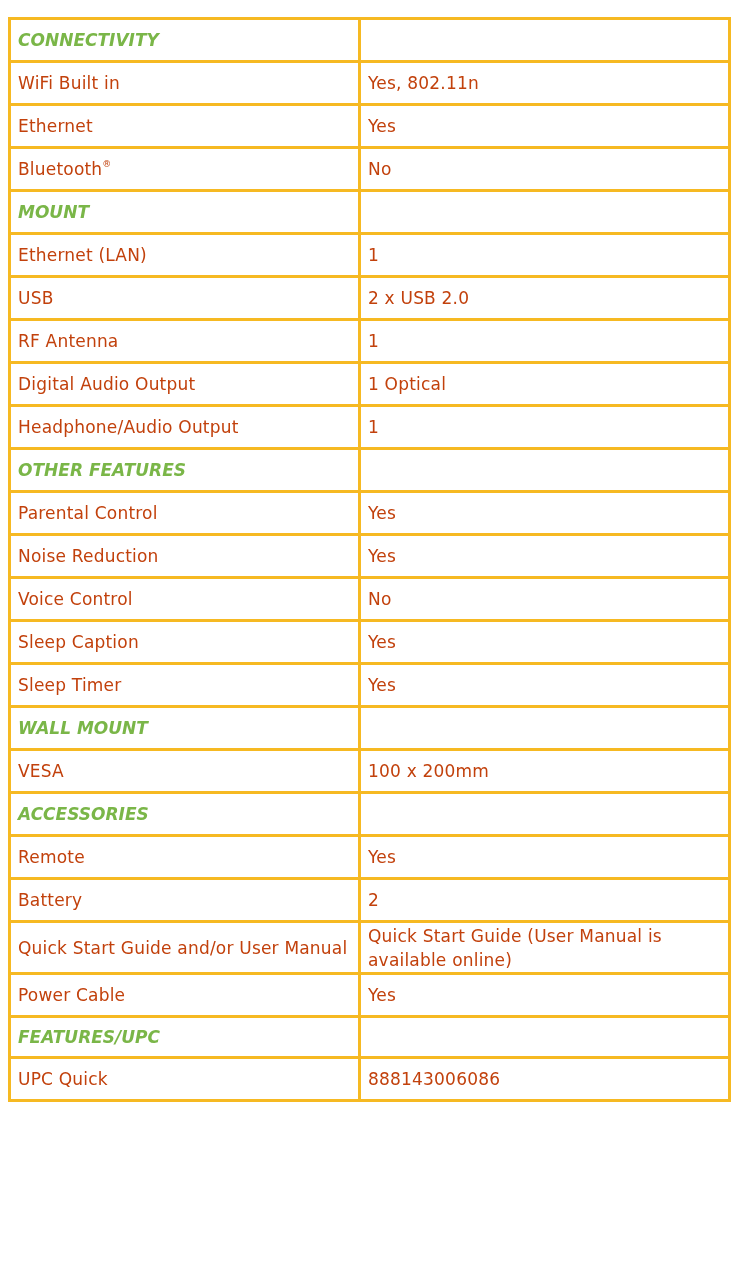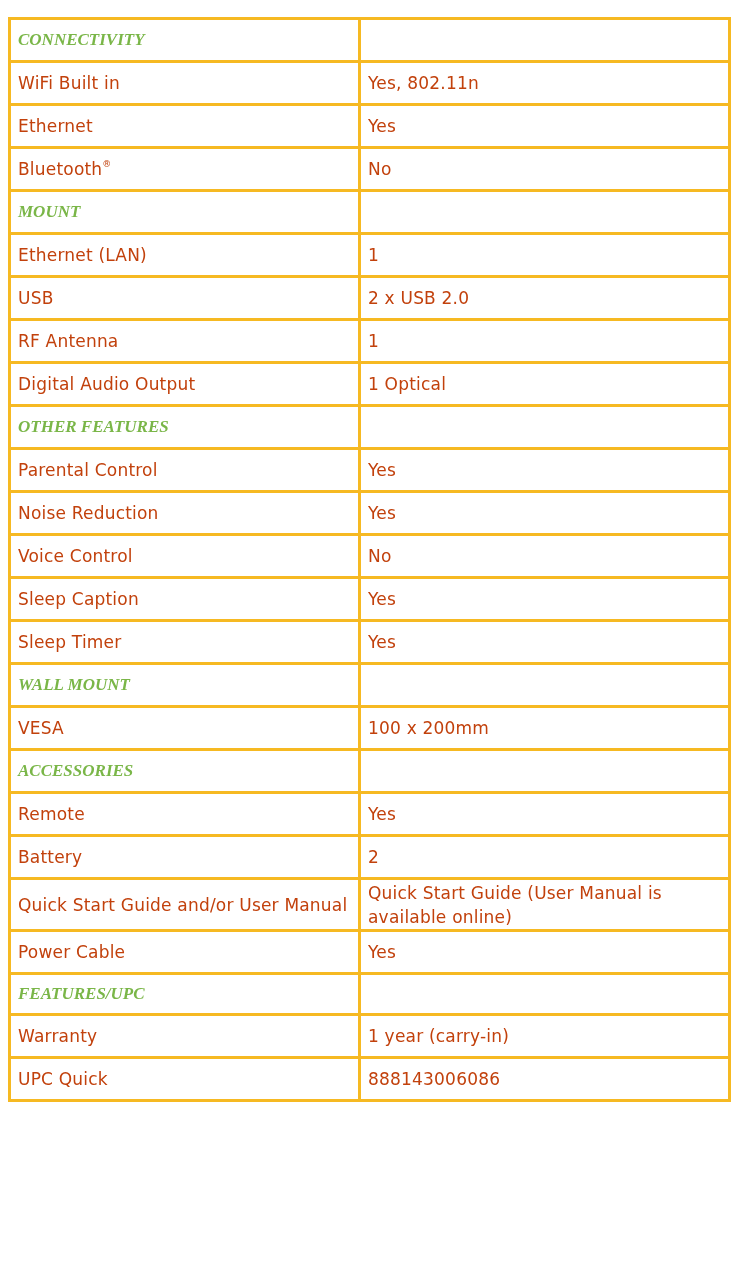--- a/index.html
+++ b/index.html
@@ -37,21 +37,20 @@
     }
     .spec-table tr.section td {
       height: 40px;
     }
     .spec-table tr.section td.label {
       color: #7ab648;
       font-weight: bold;
       font-style: italic;
       font-size: 17px;
       letter-spacing: 0px;
-      font-family: Liberation Serif, serif;
     }
     .spec-table tr.tall td {
       height: 49px;
       line-height: 24px;
       padding-top: 0;
     }
     .spec-table tr.warranty-head td {
       height: 38px;
     }
     sup.reg {
@@ -100,20 +99,24 @@
       <td>2 x USB 2.0</td>
     </tr>
     <tr>
       <td>RF Antenna</td>
       <td>1</td>
     </tr>
     <tr>
       <td>Digital Audio Output</td>
       <td>1 Optical</td>
     </tr>
+    <tr>
+      <td>Headphone/Audio Output</td>
+      <td>1</td>
+    </tr>
 
     <tr class="section">
       <td class="label">OTHER FEATURES</td>
       <td></td>
     </tr>
     <tr>
       <td>Parental Control</td>
       <td>Yes</td>
     </tr>
     <tr>
@@ -161,21 +164,17 @@
     <tr>
       <td>Power Cable</td>
       <td>Yes</td>
     </tr>
 
     <tr class="section warranty-head">
       <td class="label">FEATURES/UPC</td>
       <td></td>
     </tr>
     <tr>
-      <td>Warranty</td>
-      <td>1 year (carry-in)</td>
-    </tr>
-    <tr>
       <td>UPC Quick</td>
       <td>888143006086</td>
     </tr>
   </tbody>
 </table>
 
 </body></html>

